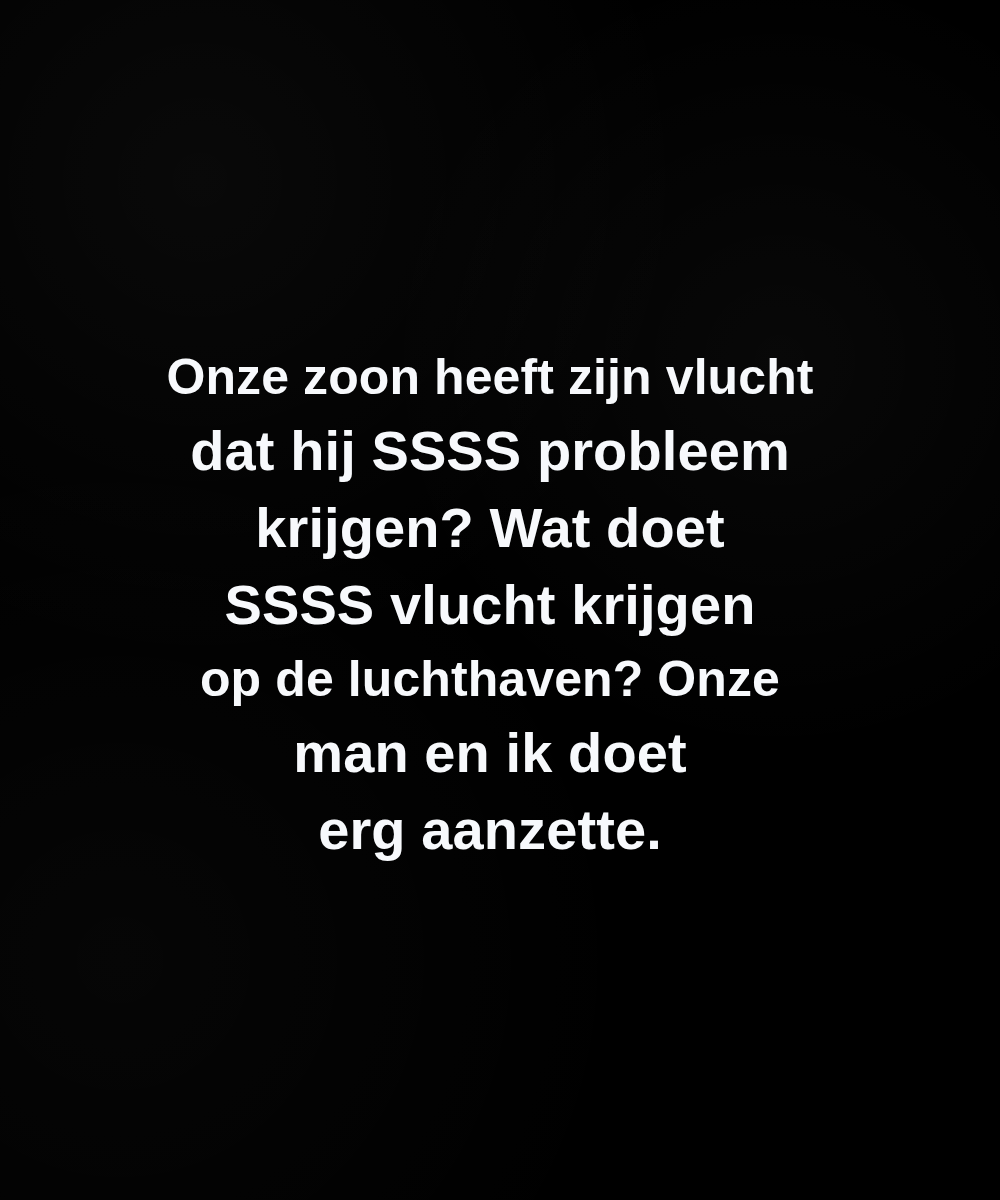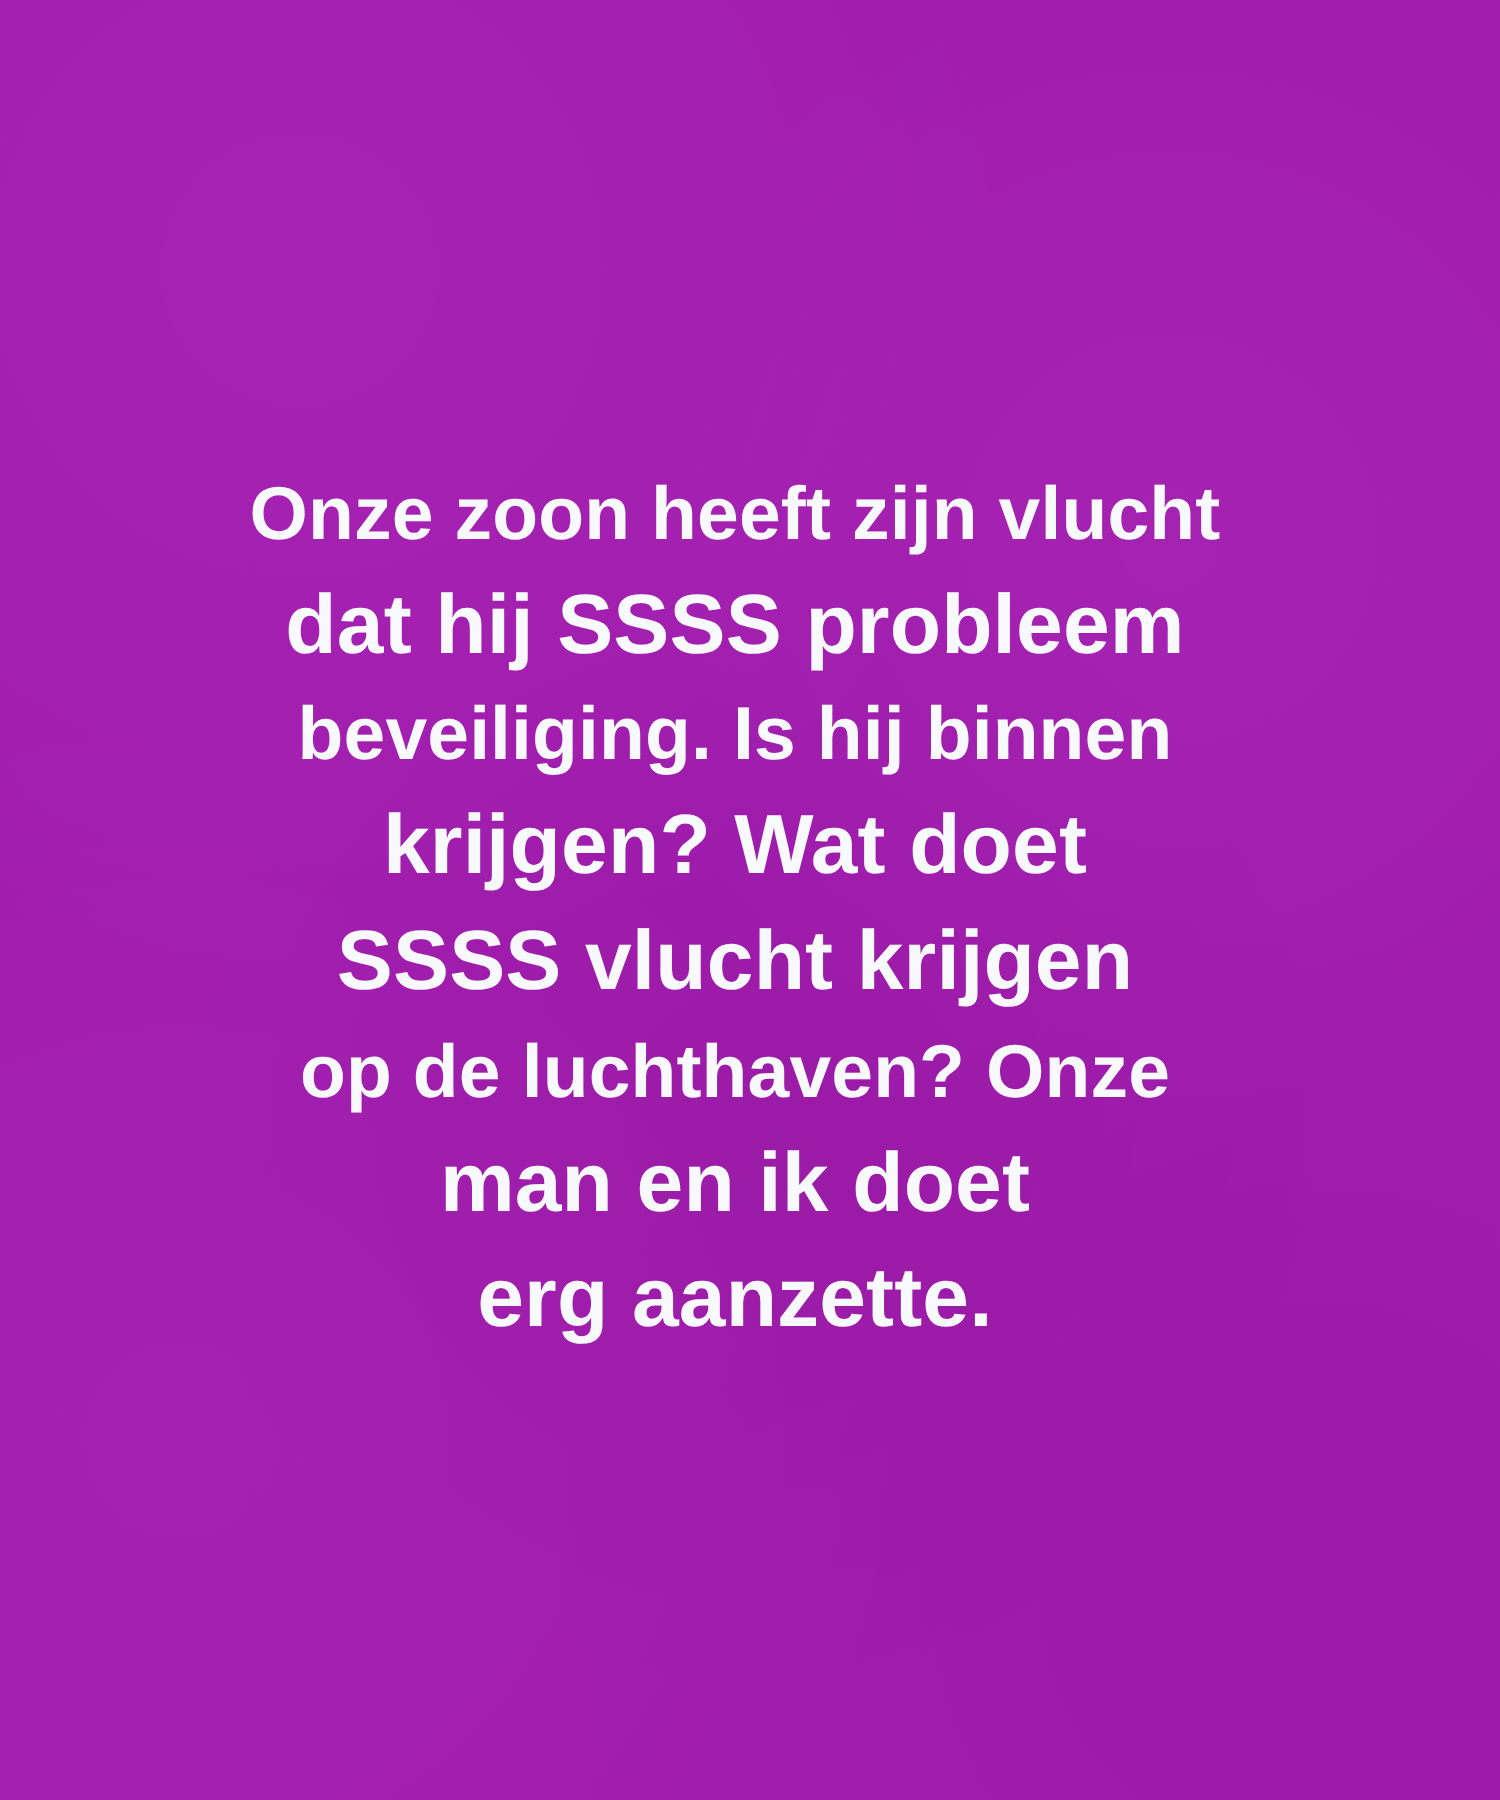--- a/index.html
+++ b/index.html
@@ -10,21 +10,21 @@
     width: 1000px;
     height: 1200px;
     background: #3569ab;
     font-family: "Liberation Sans", sans-serif;
     overflow: hidden;
   }
   #quote-card {
     position: relative;
     width: 1000px;
     height: 1200px;
-    background: #a21caf;
+    background: #000000;
     display: flex;
     flex-direction: column;
     align-items: center;
     justify-content: center;
     box-sizing: border-box;
     padding: 70px 60px 60px 40px;
   }
   
   #quote-card::before {
     content: "";
@@ -67,20 +67,19 @@
     line-height: 1.52;
   }
 </style>
 </head>
 <body>
 
 <div id="quote-card">
   <div class="quote-lines">
     <span class="qline size-m">Onze zoon heeft zijn vlucht</span>
     <span class="qline size-l">dat hij SSSS probleem</span>
-    <span class="qline size-m">beveiliging. Is hij binnen</span>
     <span class="qline size-l">krijgen? Wat doet</span>
     <span class="qline size-l">SSSS vlucht krijgen</span>
     <span class="qline size-m">op de luchthaven? Onze</span>
     <span class="qline size-l">man en ik doet</span>
     <span class="qline size-l">erg aanzette.</span>
   </div>
 </div>
 
 </body></html>

